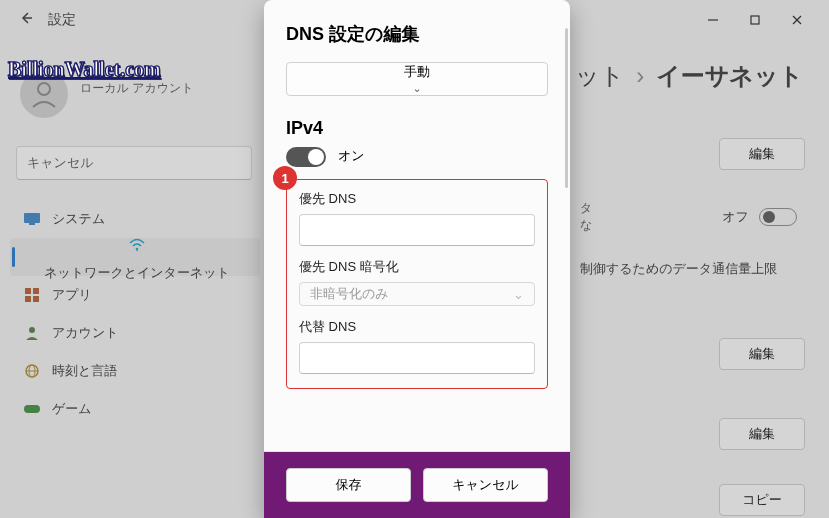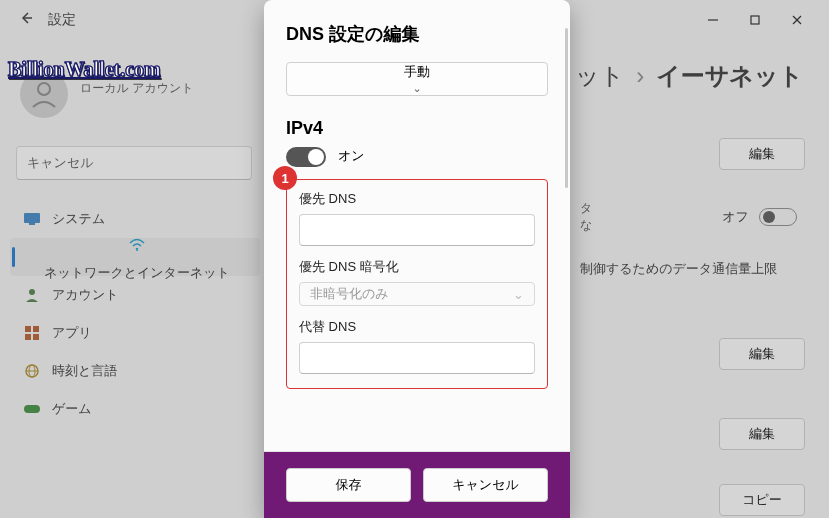--- a/index.html
+++ b/index.html
@@ -128,36 +128,36 @@
           <svg width="16" height="14">
             <path d="M1 5 Q8 -2 15 5 M4 8 Q8 4 12 8 M7 11 Q8 10 9 11" fill="none" stroke="#18a0c9" stroke-width="1.6"></path>
             <circle cx="8" cy="12" r="1" fill="#18a0c9"></circle>
           </svg>
         </span>
       <span>ネットワークとインターネット</span>
     </div>
     <div class="side-item">
       <span class="side-icon">
           <svg width="14" height="14">
-            <circle cx="7" cy="4" r="3" fill="#4f7d44"></circle>
-            <path d="M1 14 Q7 8 13 14 Z" fill="#4f7d44"></path>
-          </svg>
-        </span>
-      <span>アカウント</span>
-    </div>
-    <div class="side-item">
-      <span class="side-icon">
-          <svg width="14" height="14">
             <rect x="0" y="0" width="6" height="6" fill="#b25a2a"></rect>
             <rect x="8" y="0" width="6" height="6" fill="#b25a2a"></rect>
             <rect x="0" y="8" width="6" height="6" fill="#b25a2a"></rect>
             <rect x="8" y="8" width="6" height="6" fill="#b25a2a"></rect>
           </svg>
         </span>
       <span>アプリ</span>
+    </div>
+    <div class="side-item">
+      <span class="side-icon">
+          <svg width="14" height="14">
+            <circle cx="7" cy="4" r="3" fill="#4f7d44"></circle>
+            <path d="M1 14 Q7 8 13 14 Z" fill="#4f7d44"></path>
+          </svg>
+        </span>
+      <span>アカウント</span>
     </div>
     <div class="side-item">
       <span class="side-icon">
           <svg width="14" height="14">
             <circle cx="7" cy="7" r="6" fill="none" stroke="#b08a2a" stroke-width="1.5"></circle>
             <ellipse cx="7" cy="7" rx="3" ry="6" fill="none" stroke="#b08a2a" stroke-width="1"></ellipse>
             <line x1="1" y1="7" x2="13" y2="7" stroke="#b08a2a" stroke-width="1"></line>
           </svg>
         </span>
       <span>時刻と言語</span>

